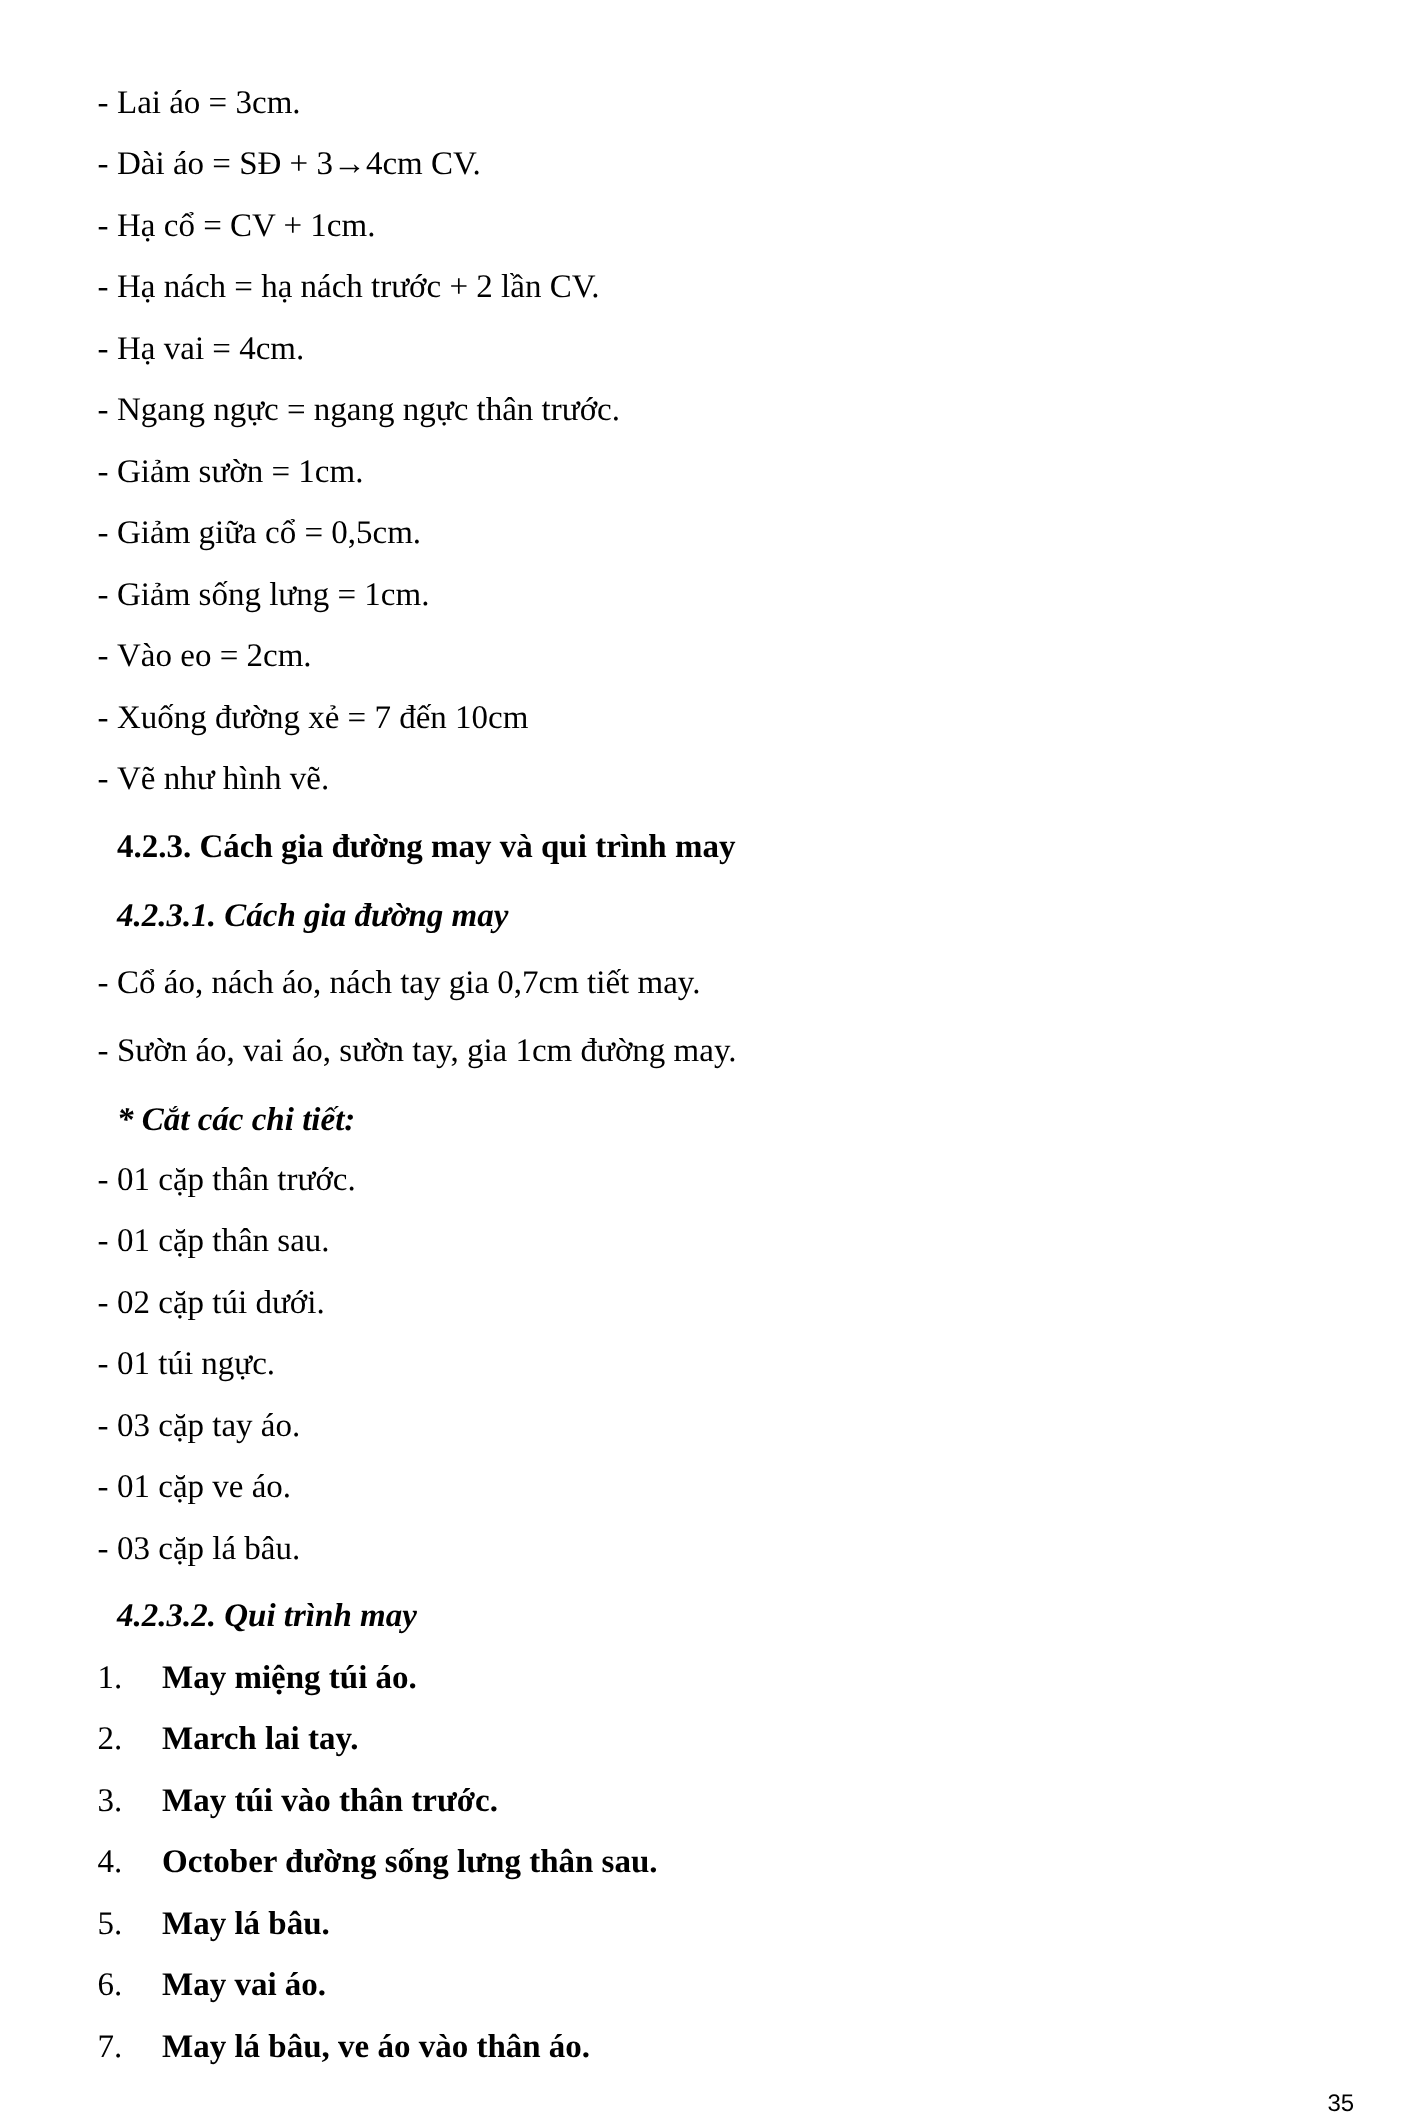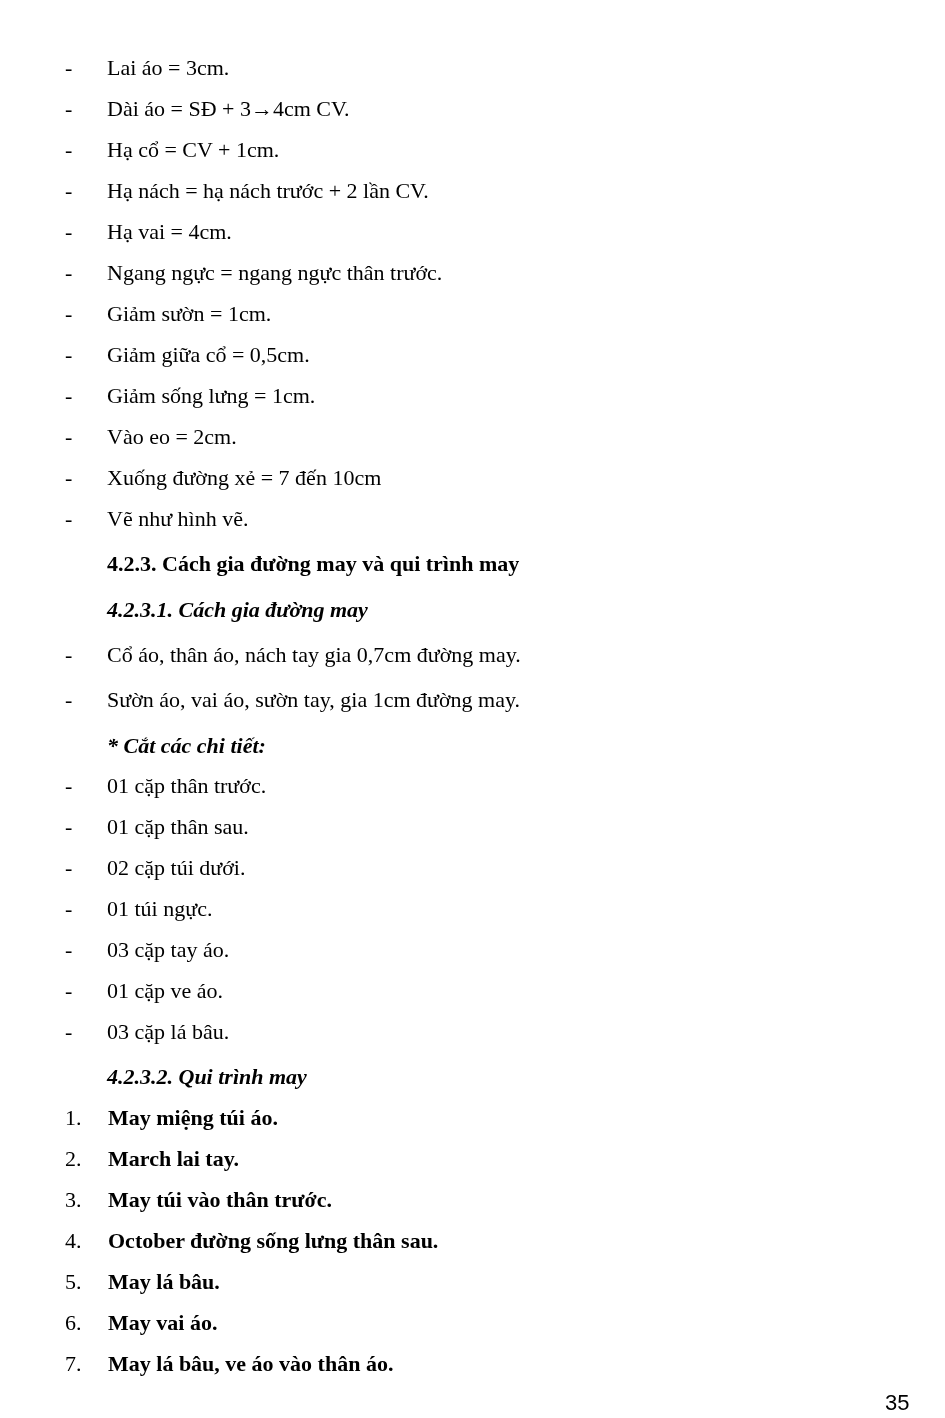--- a/index.html
+++ b/index.html
@@ -8,29 +8,29 @@
     font-family: "Liberation Serif", "DejaVu Serif", serif;
     color: #000;
   }
   .line {
     position: absolute;
     font-size: 22px;
     line-height: 26px;
     white-space: nowrap;
   }
   .dash { position: absolute; left: 65px; }
-  .txt { position: absolute; left: 107px; }
+  .txt { position: absolute; left: 78px; }
   .num { position: absolute; left: 65px; }
   .numtxt { position: absolute; left: 108px; font-weight: bold; }
   .heading-bold { font-weight: bold; }
   .heading-bolditalic { font-weight: bold; font-style: italic; }
   .page-number {
     position: absolute; left: 885px; top: 1390px;
     font-family: "Liberation Sans", "DejaVu Sans", sans-serif;
-    font-size: 22px; line-height: 26px;
+    font-size: 16px; line-height: 26px;
   }
 </style>
 </head>
 <body>
 
 <div class="line" style="top:55px">
     <span class="dash">-</span>
     <span class="txt">Lai áo = 3cm.</span>
   </div>
 <div class="line" style="top:96px">
@@ -80,21 +80,21 @@
 
 <div class="line heading-bold" style="top:551px">
     <span class="txt">4.2.3. Cách gia đường may và qui trình may</span>
   </div>
 
 <div class="line heading-bolditalic" style="top:597px">
     <span class="txt">4.2.3.1. Cách gia đường may</span>
   </div>
 <div class="line" style="top:642px">
     <span class="dash">-</span>
-    <span class="txt">Cổ áo, thân áo, nách tay gia 0,7cm đường may.</span>
+    <span class="txt">Cổ áo, nách áo, nách tay gia 0,7cm tiết may.</span>
   </div>
 <div class="line" style="top:687px">
     <span class="dash">-</span>
     <span class="txt">Sườn áo, vai áo, sườn tay, gia 1cm đường may.</span>
   </div>
 
 <div class="line heading-bolditalic" style="top:733px">
     <span class="txt">* Cắt các chi tiết:</span>
   </div>
 <div class="line" style="top:773px">

